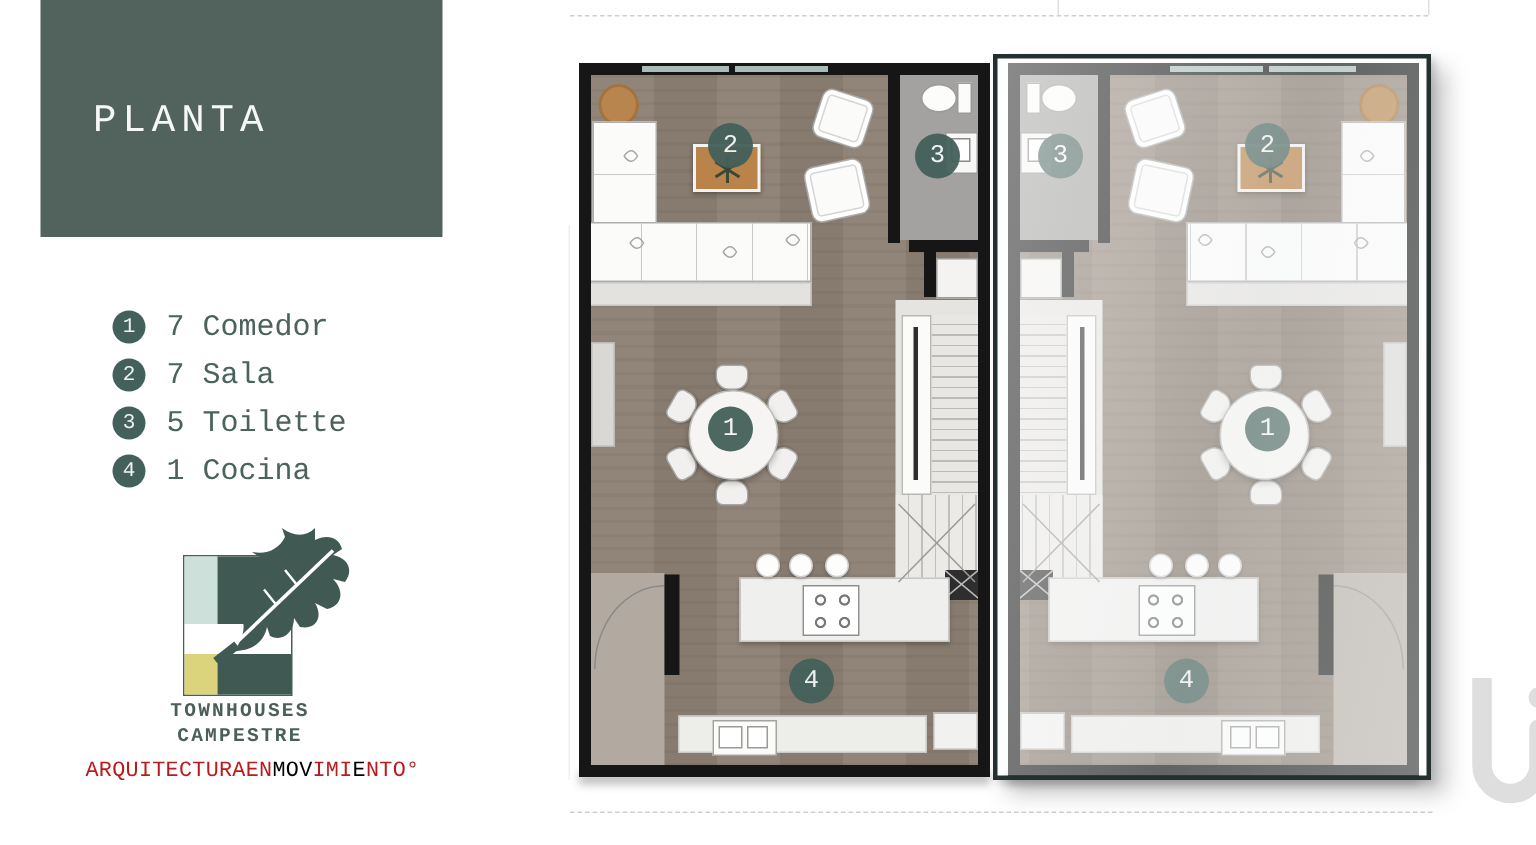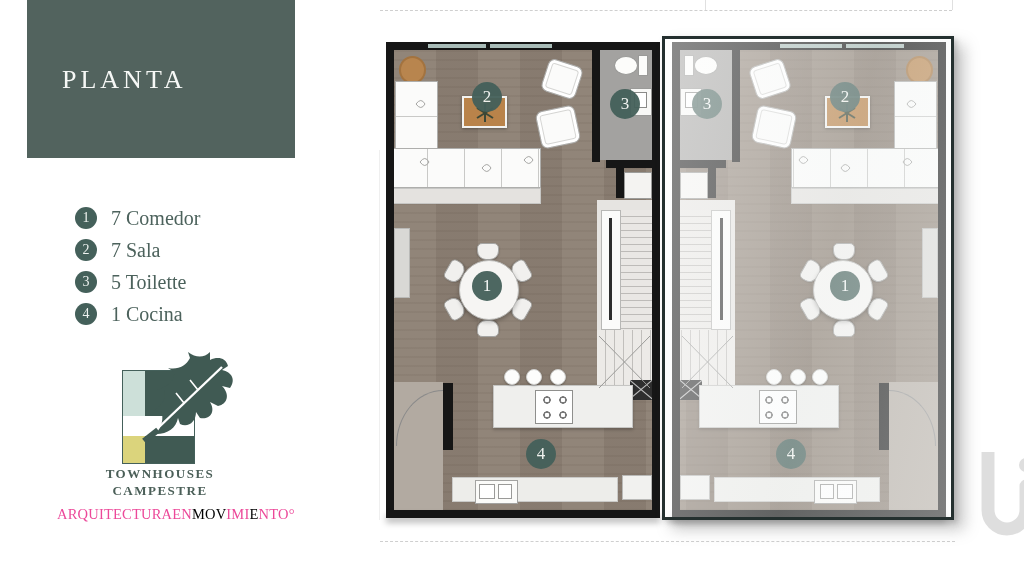--- a/index.html
+++ b/index.html
@@ -1,17 +1,17 @@
 <!DOCTYPE html>
 <html><head>
 <meta charset="utf-8">
 <style>
   html,body{margin:0;padding:0;background:#fff;}
   .slide{position:relative;width:1024px;height:563px;background:#ffffff;overflow:hidden;
-         font-family:Liberation Serif, serif;border-radius:21px;}
+         font-family:Liberation Mono, monospace;border-radius:21px;}
 
   
   .title-block{position:absolute;left:27px;top:0;width:268px;height:158px;background:#52635e;}
   .title-text{position:absolute;left:35px;top:60px;color:#f6f8f6;font-size:26px;font-weight:300;
               letter-spacing:4px;line-height:40px;}
   .legend{position:absolute;left:75px;top:202px;list-style:none;margin:0;padding:0;}
   .legend li{display:flex;align-items:center;height:32px;}
   .legend-num{width:22px;height:22px;border-radius:50%;background:#44605a;color:#eef2f0;
               display:flex;align-items:center;justify-content:center;font-size:14px;flex:0 0 22px;}
   .legend-label{margin-left:14px;font-size:20px;color:#4c625c;}
@@ -23,21 +23,21 @@
   .cell-tr{left:22px;top:0;width:49px;height:45px;background:#405a53;}
   .cell-ml{left:0;top:45px;width:71px;height:20px;background:#ffffff;}
   .cell-bl{left:0;top:65px;width:22px;height:27px;background:#dbd47c;}
   .cell-br{left:22px;top:65px;width:49px;height:27px;background:#405a53;}
   .leaf-svg{position:absolute;left:136px;top:350px;width:110px;height:92px;}
   .logo-name{position:absolute;left:95px;width:130px;text-align:center;color:#4b5f58;
              font-weight:bold;letter-spacing:1.5px;font-size:13px;}
   .logo-name.l1{top:466px;} .logo-name.l2{top:483px;}
   .brand{position:absolute;left:57px;top:506px;width:206px;}
   .brand-main{font-size:14.5px;letter-spacing:0.2px;white-space:nowrap;}
-  .seg-gray{color:#ec4899;} .seg-red{color:#000000;}
+  .seg-gray{color:#b91c1c;} .seg-red{color:#000000;}
   .brand-sub{text-align:right;font-size:11px;letter-spacing:1.2px;color:#a8433c;margin-top:2px;padding-right:4px;}
 
   
   .dash-top{position:absolute;left:380px;top:10px;width:572px;border-top:1px dashed #cfcfcf;}
   .dash-bottom{position:absolute;left:380px;top:541px;width:575px;border-top:1px dashed #cfcfcf;}
   .tick{position:absolute;border-left:1px solid #e0e0e0;}
   .t1{left:705px;top:0;height:10px;} .t2{left:952px;top:0;height:10px;} .t3{left:379px;top:150px;height:370px;border-left-color:#efefef;}
 
   
   .unit{position:absolute;top:42px;width:274px;height:476px;}

